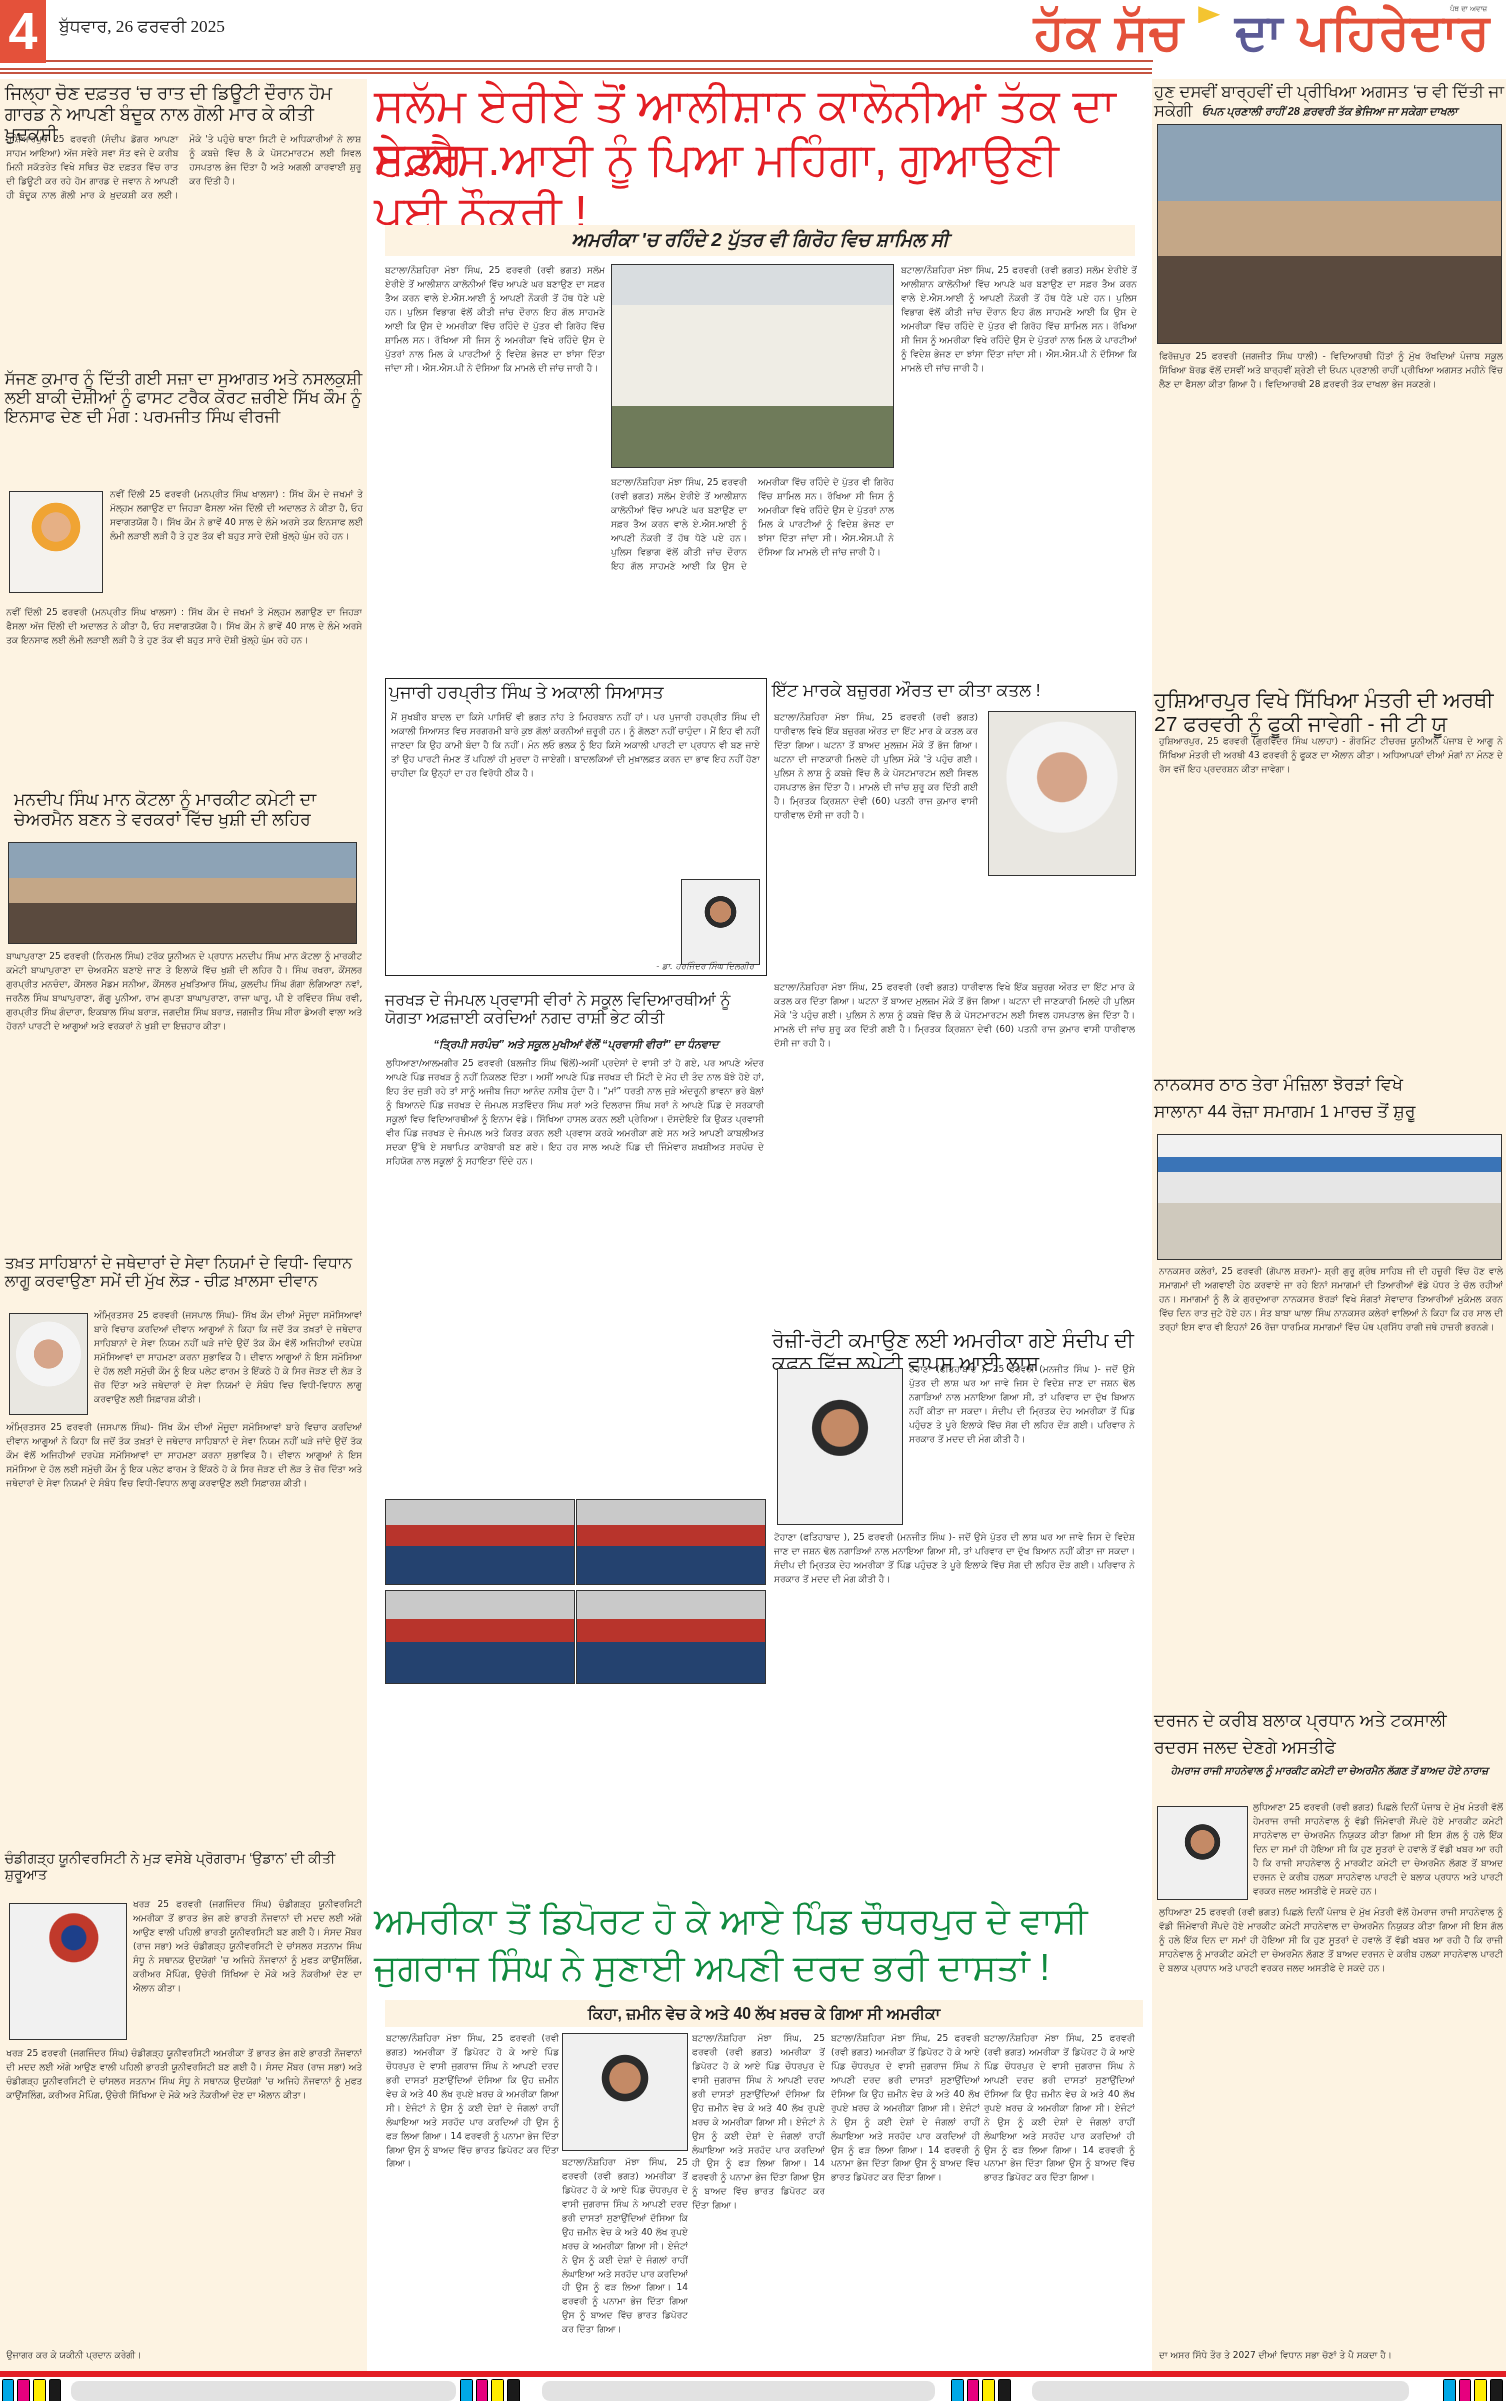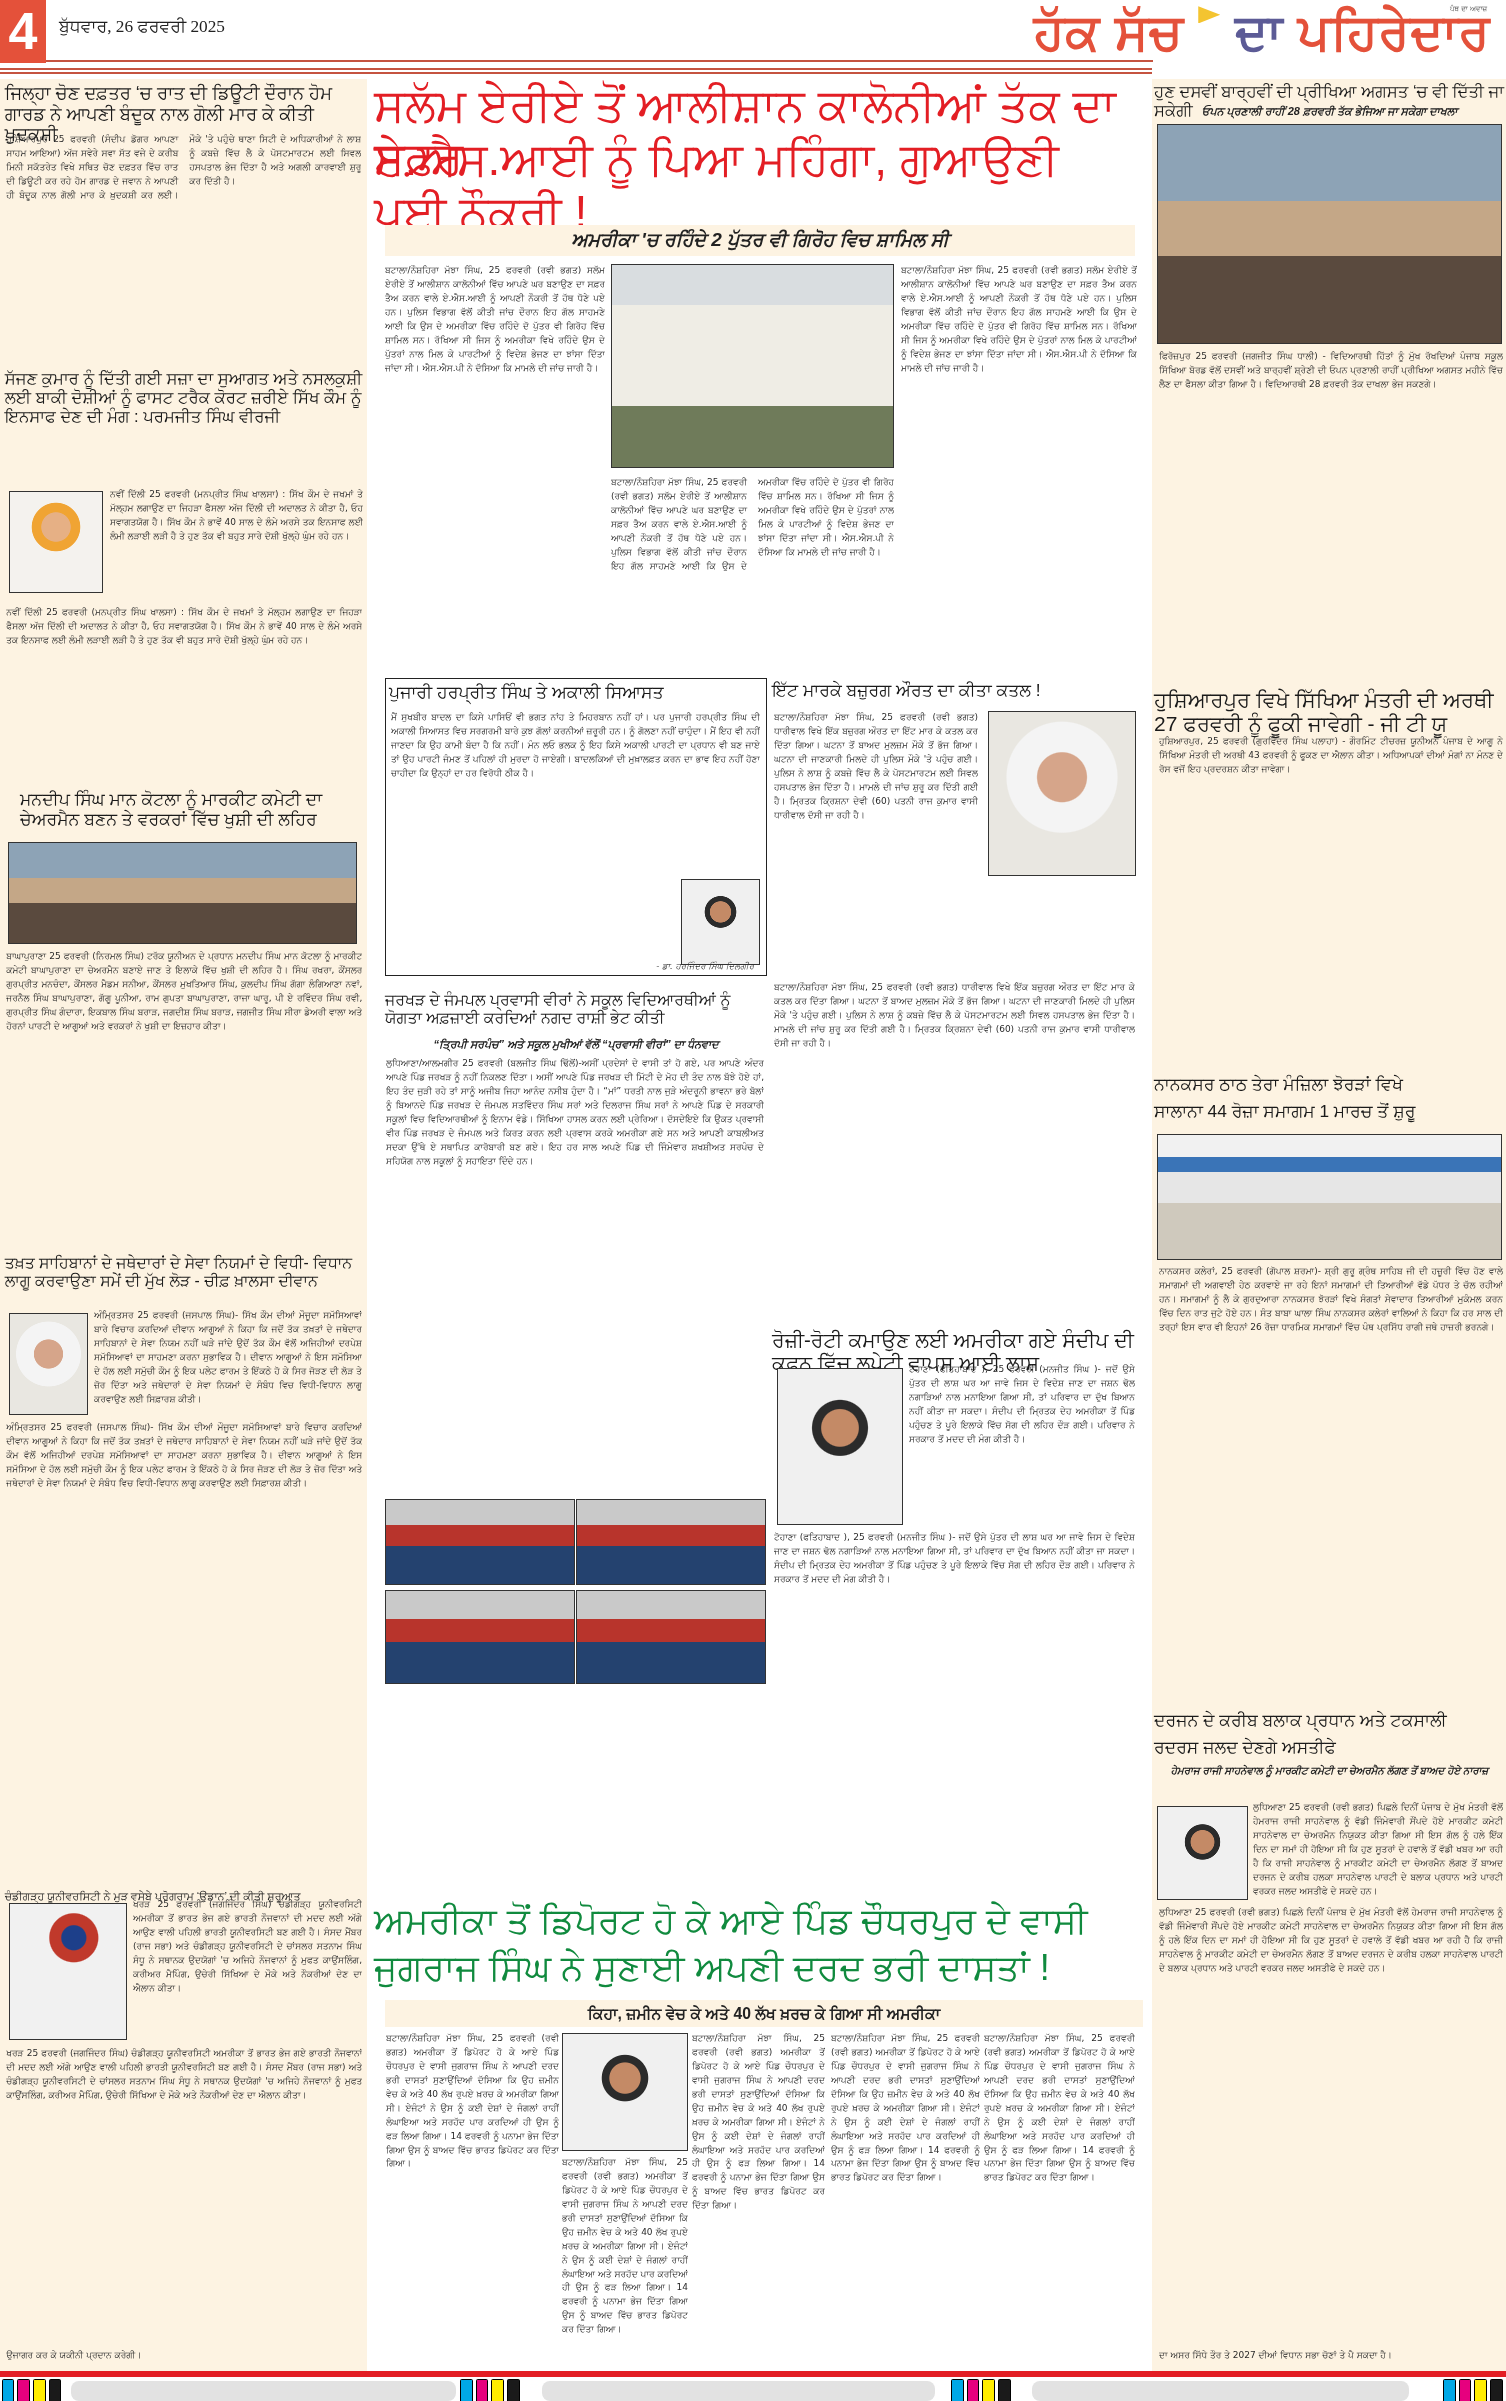--- a/index.html
+++ b/index.html
@@ -53,30 +53,30 @@
 <div class="abs cream" style="left:0;top:79px;width:367px;height:2292px;"></div>
 
 <div class="abs hl hl-black" style="left:4.7px;top:83px;width:358px;font-size:18px;">ਜਿਲ੍ਹਾ ਚੋਣ ਦਫ਼ਤਰ ‘ਚ ਰਾਤ ਦੀ ਡਿਊਟੀ ਦੌਰਾਨ ਹੋਮ ਗਾਰਡ ਨੇ ਆਪਣੀ ਬੰਦੂਕ ਨਾਲ ਗੋਲੀ ਮਾਰ ਕੇ ਕੀਤੀ ਖ਼ੁਦਕਸ਼ੀ</div>
 <div class="abs body-text cols2" style="left:6.3px;top:133px;width:355px;height:232px;">ਹੁਸ਼ਿਆਰਪੁਰ 25 ਫਰਵਰੀ (ਸੰਦੀਪ ਡੋਗਰ ਆਪਣਾ ਸਾਹਮ ਆਇਆ) ਅੱਜ ਸਵੇਰੇ ਸਵਾ ਸੱਤ ਵਜੇ ਦੇ ਕਰੀਬ ਮਿਨੀ ਸਕੱਤਰੇਤ ਵਿਖੇ ਸਥਿਤ ਚੋਣ ਦਫ਼ਤਰ ਵਿੱਚ ਰਾਤ ਦੀ ਡਿਊਟੀ ਕਰ ਰਹੇ ਹੋਮ ਗਾਰਡ ਦੇ ਜਵਾਨ ਨੇ ਆਪਣੀ ਹੀ ਬੰਦੂਕ ਨਾਲ ਗੋਲੀ ਮਾਰ ਕੇ ਖ਼ੁਦਕਸ਼ੀ ਕਰ ਲਈ। ਮੌਕੇ 'ਤੇ ਪਹੁੰਚੇ ਥਾਣਾ ਸਿਟੀ ਦੇ ਅਧਿਕਾਰੀਆਂ ਨੇ ਲਾਸ਼ ਨੂੰ ਕਬਜ਼ੇ ਵਿੱਚ ਲੈ ਕੇ ਪੋਸਟਮਾਰਟਮ ਲਈ ਸਿਵਲ ਹਸਪਤਾਲ ਭੇਜ ਦਿੱਤਾ ਹੈ ਅਤੇ ਅਗਲੀ ਕਾਰਵਾਈ ਸ਼ੁਰੂ ਕਰ ਦਿੱਤੀ ਹੈ।</div>
 
 <div class="abs hl hl-black" style="left:4.7px;top:369px;width:358px;font-size:16.5px;">ਸੱਜਣ ਕੁਮਾਰ ਨੂੰ ਦਿੱਤੀ ਗਈ ਸਜ਼ਾ ਦਾ ਸੁਆਗਤ ਅਤੇ ਨਸਲਕੁਸ਼ੀ ਲਈ ਬਾਕੀ ਦੋਸ਼ੀਆਂ ਨੂੰ ਫਾਸਟ ਟਰੈਕ ਕੋਰਟ ਜ਼ਰੀਏ ਸਿੱਖ ਕੌਮ ਨੂੰ ਇਨਸਾਫ ਦੇਣ ਦੀ ਮੰਗ : ਪਰਮਜੀਤ ਸਿੰਘ ਵੀਰਜੀ</div>
 <div class="abs photo portrait" style="left:9.4px;top:491px;width:94px;height:102px;"></div>
 <div class="abs body-text" style="left:110px;top:488px;width:253px;height:118px;">ਨਵੀਂ ਦਿੱਲੀ 25 ਫਰਵਰੀ (ਮਨਪ੍ਰੀਤ ਸਿੰਘ ਖਾਲਸਾ) : ਸਿੱਖ ਕੌਮ ਦੇ ਜਖਮਾਂ ਤੇ ਮੱਲ੍ਹਮ ਲਗਾਉਣ ਦਾ ਜਿਹੜਾ ਫੈਸਲਾ ਅੱਜ ਦਿੱਲੀ ਦੀ ਅਦਾਲਤ ਨੇ ਕੀਤਾ ਹੈ, ਓਹ ਸਵਾਗਤਯੋਗ ਹੈ। ਸਿੱਖ ਕੌਮ ਨੇ ਭਾਵੇਂ 40 ਸਾਲ ਦੇ ਲੰਮੇ ਅਰਸੇ ਤਕ ਇਨਸਾਫ ਲਈ ਲੰਮੀ ਲੜਾਈ ਲੜੀ ਹੈ ਤੇ ਹੁਣ ਤੱਕ ਵੀ ਬਹੁਤ ਸਾਰੇ ਦੋਸ਼ੀ ਖੁੱਲ੍ਹੇ ਘੁੰਮ ਰਹੇ ਹਨ।</div>
 <div class="abs body-text" style="left:6.3px;top:606px;width:356px;height:181px;">ਨਵੀਂ ਦਿੱਲੀ 25 ਫਰਵਰੀ (ਮਨਪ੍ਰੀਤ ਸਿੰਘ ਖਾਲਸਾ) : ਸਿੱਖ ਕੌਮ ਦੇ ਜਖਮਾਂ ਤੇ ਮੱਲ੍ਹਮ ਲਗਾਉਣ ਦਾ ਜਿਹੜਾ ਫੈਸਲਾ ਅੱਜ ਦਿੱਲੀ ਦੀ ਅਦਾਲਤ ਨੇ ਕੀਤਾ ਹੈ, ਓਹ ਸਵਾਗਤਯੋਗ ਹੈ। ਸਿੱਖ ਕੌਮ ਨੇ ਭਾਵੇਂ 40 ਸਾਲ ਦੇ ਲੰਮੇ ਅਰਸੇ ਤਕ ਇਨਸਾਫ ਲਈ ਲੰਮੀ ਲੜਾਈ ਲੜੀ ਹੈ ਤੇ ਹੁਣ ਤੱਕ ਵੀ ਬਹੁਤ ਸਾਰੇ ਦੋਸ਼ੀ ਖੁੱਲ੍ਹੇ ਘੁੰਮ ਰਹੇ ਹਨ।</div>
 
-<div class="abs hl hl-black" style="left:20px;top:790px;width:358px;font-size:17.3px;">ਮਨਦੀਪ ਸਿੰਘ ਮਾਨ ਕੋਟਲਾ ਨੂੰ ਮਾਰਕੀਟ ਕਮੇਟੀ ਦਾ ਚੇਅਰਮੈਨ ਬਣਨ ਤੇ ਵਰਕਰਾਂ ਵਿੱਚ ਖੁਸ਼ੀ ਦੀ ਲਹਿਰ</div>
+<div class="abs hl hl-black" style="left:14px;top:790px;width:358px;font-size:17.3px;">ਮਨਦੀਪ ਸਿੰਘ ਮਾਨ ਕੋਟਲਾ ਨੂੰ ਮਾਰਕੀਟ ਕਮੇਟੀ ਦਾ ਚੇਅਰਮੈਨ ਬਣਨ ਤੇ ਵਰਕਰਾਂ ਵਿੱਚ ਖੁਸ਼ੀ ਦੀ ਲਹਿਰ</div>
 <div class="abs photo group" style="left:7.9px;top:842px;width:349px;height:102px;"></div>
 <div class="abs body-text" style="left:6.3px;top:950px;width:356px;height:298px;">ਬਾਘਾਪੁਰਾਣਾ 25 ਫਰਵਰੀ (ਨਿਰਮਲ ਸਿੰਘ) ਟਰੱਕ ਯੂਨੀਅਨ ਦੇ ਪ੍ਰਧਾਨ ਮਨਦੀਪ ਸਿੰਘ ਮਾਨ ਕੋਟਲਾ ਨੂੰ ਮਾਰਕੀਟ ਕਮੇਟੀ ਬਾਘਾਪੁਰਾਣਾ ਦਾ ਚੇਅਰਮੈਨ ਬਣਾਏ ਜਾਣ ਤੇ ਇਲਾਕੇ ਵਿੱਚ ਖੁਸ਼ੀ ਦੀ ਲਹਿਰ ਹੈ। ਸਿੰਘ ਰਖਰਾ, ਕੌਂਸਲਰ ਗੁਰਪ੍ਰੀਤ ਮਨਚੰਦਾ, ਕੌਂਸਲਰ ਮੈਡਮ ਸਨੀਆ, ਕੌਂਸਲਰ ਮੁਖਤਿਆਰ ਸਿੰਘ, ਕੁਲਦੀਪ ਸਿੰਘ ਗੱਗਾ ਲੰਗਿਆਣਾ ਨਵਾਂ, ਜਰਨੈਲ ਸਿੰਘ ਬਾਘਾਪੁਰਾਣਾ, ਗੱਗੂ ਪੂਨੀਆ, ਰਾਮ ਗੁਪਤਾ ਬਾਘਾਪੁਰਾਣਾ, ਰਾਜਾ ਘਾਰੂ, ਪੀ ਏ ਰਵਿੰਦਰ ਸਿੰਘ ਰਵੀ, ਗੁਰਪ੍ਰੀਤ ਸਿੰਘ ਗੰਦਾਰਾ, ਇਕਬਾਲ ਸਿੰਘ ਬਰਾੜ, ਜਗਦੀਸ਼ ਸਿੰਘ ਬਰਾੜ, ਜਗਜੀਤ ਸਿੰਘ ਸੀਰਾ ਡੇਅਰੀ ਵਾਲਾ ਅਤੇ ਹੋਰਨਾਂ ਪਾਰਟੀ ਦੇ ਆਗੂਆਂ ਅਤੇ ਵਰਕਰਾਂ ਨੇ ਖੁਸ਼ੀ ਦਾ ਇਜ਼ਹਾਰ ਕੀਤਾ।</div>
 
 <div class="abs hl hl-black" style="left:4.7px;top:1254px;width:358px;font-size:15.7px;">ਤਖ਼ਤ ਸਾਹਿਬਾਨਾਂ ਦੇ ਜਥੇਦਾਰਾਂ ਦੇ ਸੇਵਾ ਨਿਯਮਾਂ ਦੇ ਵਿਧੀ- ਵਿਧਾਨ ਲਾਗੂ ਕਰਵਾਉਣਾ ਸਮੇਂ ਦੀ ਮੁੱਖ ਲੋੜ - ਚੀਫ਼ ਖ਼ਾਲਸਾ ਦੀਵਾਨ</div>
 <div class="abs photo elder" style="left:9.4px;top:1313px;width:79px;height:102px;"></div>
 <div class="abs body-text" style="left:94px;top:1309px;width:268px;height:110px;">ਅੰਮ੍ਰਿਤਸਰ 25 ਫਰਵਰੀ (ਜਸਪਾਲ ਸਿੰਘ)- ਸਿੱਖ ਕੌਮ ਦੀਆਂ ਮੌਜੂਦਾ ਸਮੱਸਿਆਵਾਂ ਬਾਰੇ ਵਿਚਾਰ ਕਰਦਿਆਂ ਦੀਵਾਨ ਆਗੂਆਂ ਨੇ ਕਿਹਾ ਕਿ ਜਦੋਂ ਤੱਕ ਤਖ਼ਤਾਂ ਦੇ ਜਥੇਦਾਰ ਸਾਹਿਬਾਨਾਂ ਦੇ ਸੇਵਾ ਨਿਯਮ ਨਹੀਂ ਘੜੇ ਜਾਂਦੇ ਉਦੋਂ ਤੱਕ ਕੌਮ ਵੱਲੋਂ ਅਜਿਹੀਆਂ ਦਰਪੇਸ਼ ਸਮੱਸਿਆਵਾਂ ਦਾ ਸਾਹਮਣਾ ਕਰਨਾ ਸੁਭਾਵਿਕ ਹੈ। ਦੀਵਾਨ ਆਗੂਆਂ ਨੇ ਇਸ ਸਮੱਸਿਆ ਦੇ ਹੱਲ ਲਈ ਸਮੁੱਚੀ ਕੌਮ ਨੂੰ ਇਕ ਪਲੇਟ ਫਾਰਮ ਤੇ ਇੱਕਠੇ ਹੋ ਕੇ ਸਿਰ ਜੋੜਣ ਦੀ ਲੋੜ ਤੇ ਜ਼ੋਰ ਦਿੱਤਾ ਅਤੇ ਜਥੇਦਾਰਾਂ ਦੇ ਸੇਵਾ ਨਿਯਮਾਂ ਦੇ ਸੰਬੰਧ ਵਿਚ ਵਿਧੀ-ਵਿਧਾਨ ਲਾਗੂ ਕਰਵਾਉਣ ਲਈ ਸਿਫ਼ਾਰਸ਼ ਕੀਤੀ।</div>
 <div class="abs body-text" style="left:6.3px;top:1421px;width:356px;height:440px;">ਅੰਮ੍ਰਿਤਸਰ 25 ਫਰਵਰੀ (ਜਸਪਾਲ ਸਿੰਘ)- ਸਿੱਖ ਕੌਮ ਦੀਆਂ ਮੌਜੂਦਾ ਸਮੱਸਿਆਵਾਂ ਬਾਰੇ ਵਿਚਾਰ ਕਰਦਿਆਂ ਦੀਵਾਨ ਆਗੂਆਂ ਨੇ ਕਿਹਾ ਕਿ ਜਦੋਂ ਤੱਕ ਤਖ਼ਤਾਂ ਦੇ ਜਥੇਦਾਰ ਸਾਹਿਬਾਨਾਂ ਦੇ ਸੇਵਾ ਨਿਯਮ ਨਹੀਂ ਘੜੇ ਜਾਂਦੇ ਉਦੋਂ ਤੱਕ ਕੌਮ ਵੱਲੋਂ ਅਜਿਹੀਆਂ ਦਰਪੇਸ਼ ਸਮੱਸਿਆਵਾਂ ਦਾ ਸਾਹਮਣਾ ਕਰਨਾ ਸੁਭਾਵਿਕ ਹੈ। ਦੀਵਾਨ ਆਗੂਆਂ ਨੇ ਇਸ ਸਮੱਸਿਆ ਦੇ ਹੱਲ ਲਈ ਸਮੁੱਚੀ ਕੌਮ ਨੂੰ ਇਕ ਪਲੇਟ ਫਾਰਮ ਤੇ ਇੱਕਠੇ ਹੋ ਕੇ ਸਿਰ ਜੋੜਣ ਦੀ ਲੋੜ ਤੇ ਜ਼ੋਰ ਦਿੱਤਾ ਅਤੇ ਜਥੇਦਾਰਾਂ ਦੇ ਸੇਵਾ ਨਿਯਮਾਂ ਦੇ ਸੰਬੰਧ ਵਿਚ ਵਿਧੀ-ਵਿਧਾਨ ਲਾਗੂ ਕਰਵਾਉਣ ਲਈ ਸਿਫ਼ਾਰਸ਼ ਕੀਤੀ।</div>
 
-<div class="abs hl hl-black" style="left:4.7px;top:1890px;width:358px;font-size:11px;">ਚੰਡੀਗੜ੍ਹ ਯੂਨੀਵਰਸਿਟੀ ਨੇ ਮੁੜ ਵਸੇਬੇ ਪ੍ਰੋਗਰਾਮ ‘ਉਡਾਨ’ ਦੀ ਕੀਤੀ ਸ਼ੁਰੂਆਤ</div>
+<div class="abs hl hl-black" style="left:4.7px;top:1850px;width:358px;font-size:14px;">ਚੰਡੀਗੜ੍ਹ ਯੂਨੀਵਰਸਿਟੀ ਨੇ ਮੁੜ ਵਸੇਬੇ ਪ੍ਰੋਗਰਾਮ ‘ਉਡਾਨ’ ਦੀ ਕੀਤੀ ਸ਼ੁਰੂਆਤ</div>
 <div class="abs photo udaan" style="left:9.4px;top:1903px;width:118px;height:137px;"></div>
 <div class="abs body-text" style="left:133px;top:1898px;width:229px;height:145px;">ਖਰੜ 25 ਫਰਵਰੀ (ਜਗਜਿੰਦਰ ਸਿੰਘ) ਚੰਡੀਗੜ੍ਹ ਯੂਨੀਵਰਸਿਟੀ ਅਮਰੀਕਾ ਤੋਂ ਭਾਰਤ ਭੇਜ ਗਏ ਭਾਰਤੀ ਨੌਜਵਾਨਾਂ ਦੀ ਮਦਦ ਲਈ ਅੱਗੇ ਆਉਣ ਵਾਲੀ ਪਹਿਲੀ ਭਾਰਤੀ ਯੂਨੀਵਰਸਿਟੀ ਬਣ ਗਈ ਹੈ। ਸੰਸਦ ਮੈਂਬਰ (ਰਾਜ ਸਭਾ) ਅਤੇ ਚੰਡੀਗੜ੍ਹ ਯੂਨੀਵਰਸਿਟੀ ਦੇ ਚਾਂਸਲਰ ਸਤਨਾਮ ਸਿੰਘ ਸੰਧੂ ਨੇ ਸਥਾਨਕ ਉਦਯੋਗਾਂ 'ਚ ਅਜਿਹੇ ਨੌਜਵਾਨਾਂ ਨੂੰ ਮੁਫਤ ਕਾਉਂਸਲਿੰਗ, ਕਰੀਅਰ ਮੈਪਿੰਗ, ਉਚੇਰੀ ਸਿੱਖਿਆ ਦੇ ਮੌਕੇ ਅਤੇ ਨੌਕਰੀਆਂ ਦੇਣ ਦਾ ਐਲਾਨ ਕੀਤਾ।</div>
 <div class="abs body-text" style="left:6.3px;top:2047px;width:356px;height:298px;">ਖਰੜ 25 ਫਰਵਰੀ (ਜਗਜਿੰਦਰ ਸਿੰਘ) ਚੰਡੀਗੜ੍ਹ ਯੂਨੀਵਰਸਿਟੀ ਅਮਰੀਕਾ ਤੋਂ ਭਾਰਤ ਭੇਜ ਗਏ ਭਾਰਤੀ ਨੌਜਵਾਨਾਂ ਦੀ ਮਦਦ ਲਈ ਅੱਗੇ ਆਉਣ ਵਾਲੀ ਪਹਿਲੀ ਭਾਰਤੀ ਯੂਨੀਵਰਸਿਟੀ ਬਣ ਗਈ ਹੈ। ਸੰਸਦ ਮੈਂਬਰ (ਰਾਜ ਸਭਾ) ਅਤੇ ਚੰਡੀਗੜ੍ਹ ਯੂਨੀਵਰਸਿਟੀ ਦੇ ਚਾਂਸਲਰ ਸਤਨਾਮ ਸਿੰਘ ਸੰਧੂ ਨੇ ਸਥਾਨਕ ਉਦਯੋਗਾਂ 'ਚ ਅਜਿਹੇ ਨੌਜਵਾਨਾਂ ਨੂੰ ਮੁਫਤ ਕਾਉਂਸਲਿੰਗ, ਕਰੀਅਰ ਮੈਪਿੰਗ, ਉਚੇਰੀ ਸਿੱਖਿਆ ਦੇ ਮੌਕੇ ਅਤੇ ਨੌਕਰੀਆਂ ਦੇਣ ਦਾ ਐਲਾਨ ਕੀਤਾ।</div>
 <div class="abs body-text" style="left:6.3px;top:2349px;width:356px;height:15.7px;">ਉਜਾਗਰ ਕਰ ਕੇ ਯਕੀਨੀ ਪ੍ਰਦਾਨ ਕਰੇਗੀ।</div>
 
 <div class="abs hl hl-red" style="left:374px;top:79px;width:769px;font-size:46px;">ਸਲੱਮ ਏਰੀਏ ਤੋਂ ਆਲੀਸ਼ਾਨ ਕਾਲੋਨੀਆਂ ਤੱਕ ਦਾ ਸਫ਼ਰ</div>
 <div class="abs hl hl-red" style="left:374px;top:133px;width:769px;font-size:46px;">ਏ.ਐਸ.ਆਈ ਨੂੰ ਪਿਆ ਮਹਿੰਗਾ, ਗੁਆਉਣੀ ਪਈ ਨੌਕਰੀ !</div>
 <div class="abs cream" style="left:385px;top:225px;width:750px;height:31px;"></div>
 <div class="abs sub" style="left:385px;top:229px;width:750px;font-size:19px;">ਅਮਰੀਕਾ 'ਚ ਰਹਿੰਦੇ 2 ਪੁੱਤਰ ਵੀ ਗਿਰੋਹ ਵਿਚ ਸ਼ਾਮਿਲ ਸੀ</div>
 <div class="abs photo house" style="left:611px;top:264px;width:283px;height:204px;"></div>

